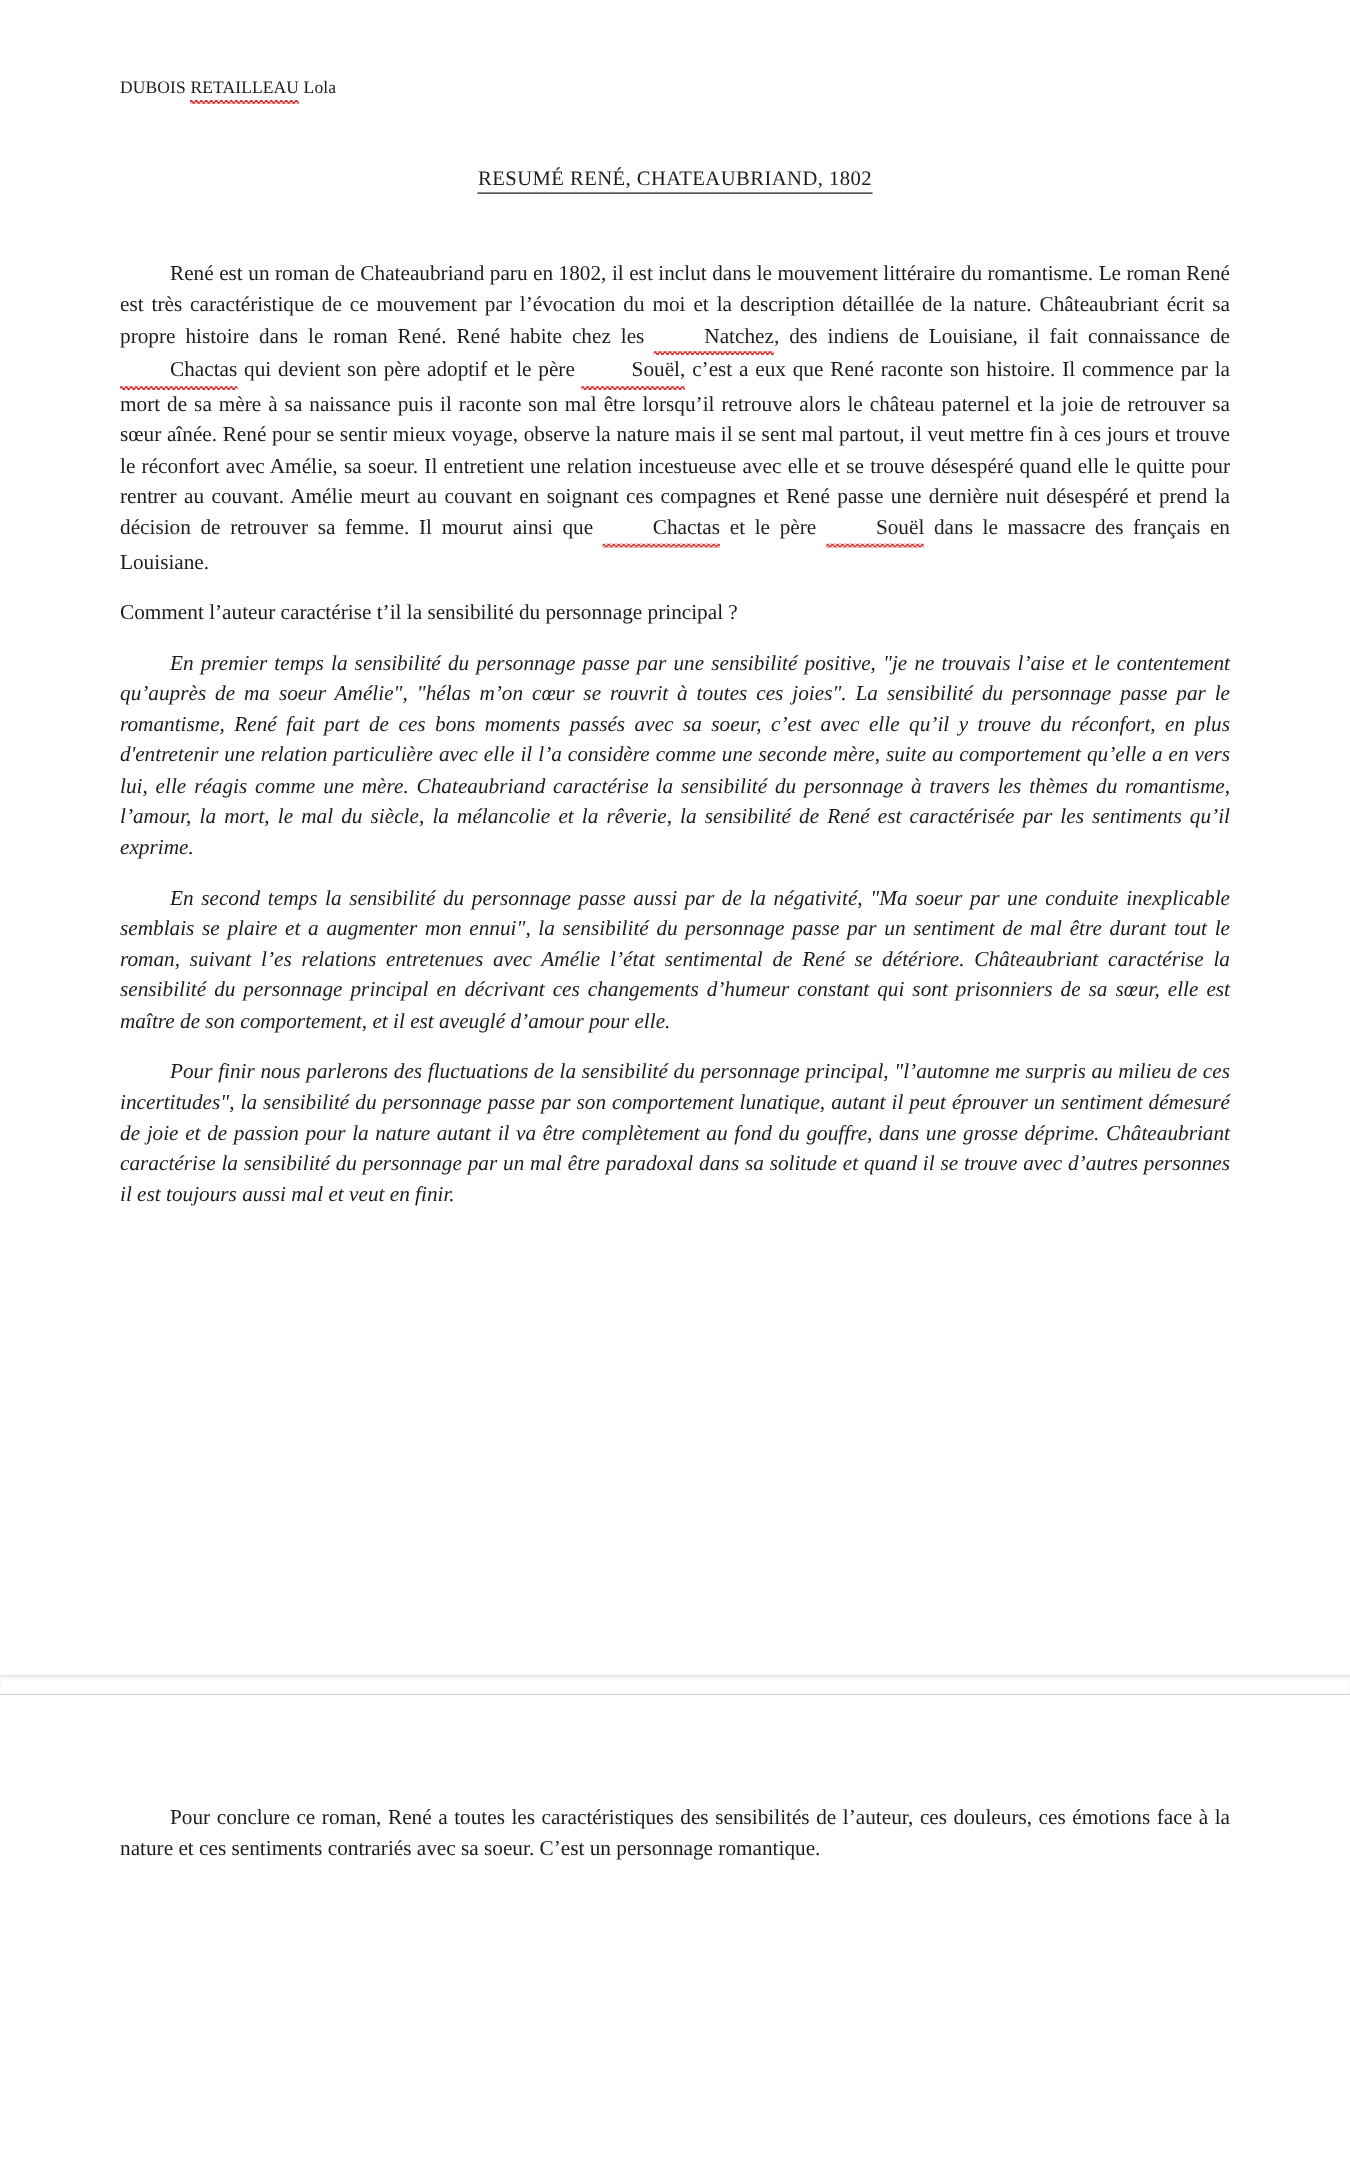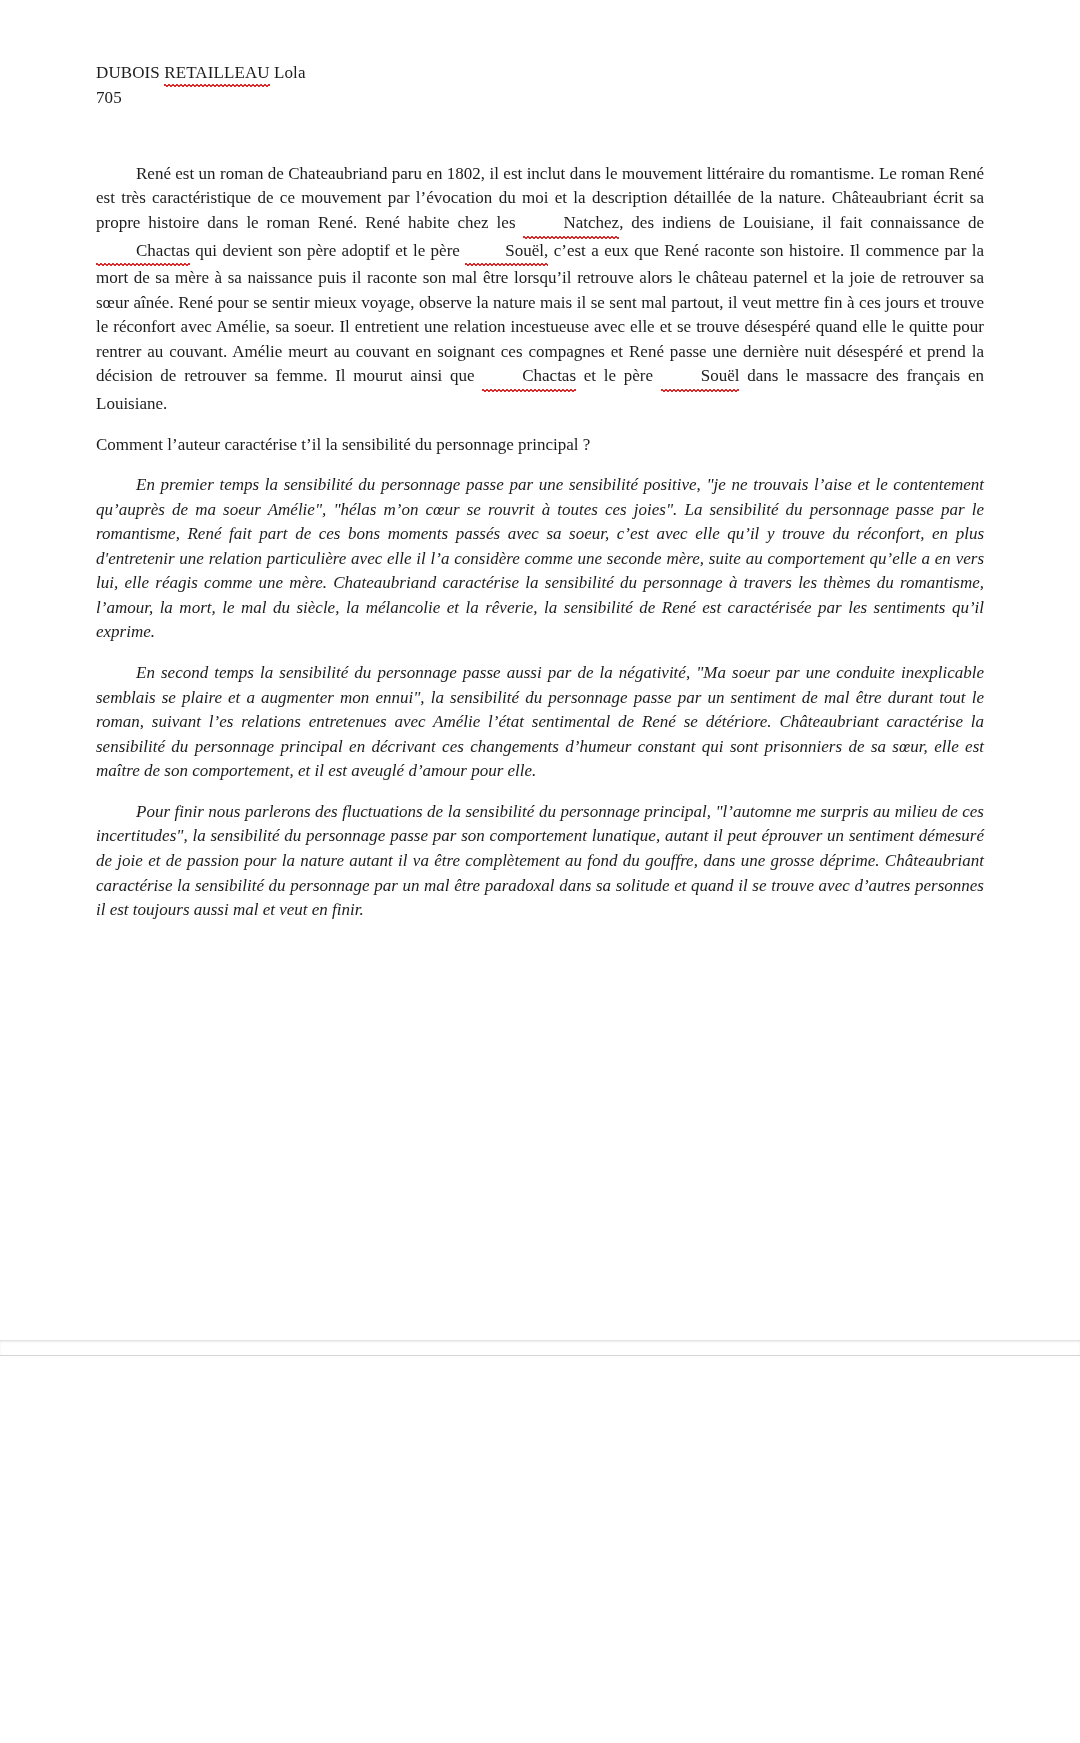--- a/index.html
+++ b/index.html
@@ -40,21 +40,21 @@
   .page-gap {
     position: relative;
     height: 14px;
     background: #ffffff;
     border-top: 1px solid #e3e3e3;
     border-bottom: 1px solid #d6d6d6;
     box-shadow: 0 1px 2px rgba(0,0,0,0.08) inset;
   }
 
   .header-block {
-    font-size: 17px;
+    font-size: 14px;
     line-height: 1.32;
     letter-spacing: 0.1px;
   }
   .header-line {
     white-space: pre;
   }
 
   .title-wrap {
     margin-top: 50px;
     text-align: center;
@@ -113,35 +113,42 @@
 </style>
 </head>
 <body>
 
 <div class="doc">
 
   <div class="page page-one">
 
     <div class="header-block">
       <div class="header-line"><span>DUBOIS </span><span class="sp">RETAILLEAU</span><span> Lola</span></div>
-      <div class="header-line">705</div>
     </div>
 
+    <div class="title-wrap">
+      <span class="doc-title">RESUMÉ RENÉ, CHATEAUBRIAND, 1802</span>
+    </div>
 
     <div class="body-text">
 
       <p class="para"><span>René est un roman de Chateaubriand paru en 1802, il est inclut dans le mouvement littéraire du romantisme. Le roman René est très caractéristique de ce mouvement par l’évocation du moi et la description détaillée de la nature. Châteaubriant écrit sa propre histoire dans le roman René. René habite chez les </span><span class="sp">Natchez</span><span>, des indiens de Louisiane, il fait connaissance de </span><span class="sp">Chactas</span><span> qui devient son père adoptif et le père </span><span class="sp">Souël,</span><span> c’est a eux que René raconte son histoire. Il commence par la mort de sa mère à sa naissance puis il raconte son mal être lorsqu’il retrouve alors le château paternel et la joie de retrouver sa sœur aînée. René pour se sentir mieux voyage, observe la nature mais il se sent mal partout, il veut mettre fin à ces jours et trouve le réconfort avec Amélie, sa soeur. Il entretient une relation incestueuse avec elle et se trouve désespéré quand elle le quitte pour rentrer au couvant. Amélie meurt au couvant en soignant ces compagnes et René passe une dernière nuit désespéré et prend la décision de retrouver sa femme. Il mourut ainsi que </span><span class="sp">Chactas</span><span> et le père </span><span class="sp">Souël</span><span> dans le massacre des français en Louisiane.</span></p>
 
       <p class="para no-indent gap-small">Comment l’auteur caractérise t’il la sensibilité du personnage principal ?</p>
 
       <p class="para gap-para">En premier temps la sensibilité du personnage passe par une sensibilité positive, "je ne trouvais l’aise et le contentement qu’auprès de ma soeur Amélie", "hélas m’on cœur se rouvrit à toutes ces joies". La sensibilité du personnage passe par le romantisme, René fait part de ces bons moments passés avec sa soeur, c’est avec elle qu’il y trouve du réconfort, en plus d'entretenir une relation particulière avec elle il l’a considère comme une seconde mère, suite au comportement qu’elle a en vers lui, elle réagis comme une mère. Chateaubriand caractérise la sensibilité du personnage à travers les thèmes du romantisme, l’amour, la mort, le mal du siècle, la mélancolie et la rêverie, la sensibilité de René est caractérisée par les sentiments qu’il exprime.</p>
 
       <p class="para gap-para">En second temps la sensibilité du personnage passe aussi par de la négativité, "Ma soeur par une conduite inexplicable semblais se plaire et a augmenter mon ennui", la sensibilité du personnage passe par un sentiment de mal être  durant tout le roman, suivant l’es relations entretenues avec Amélie l’état sentimental de René se détériore. Châteaubriant caractérise la sensibilité du personnage principal en décrivant ces changements d’humeur constant qui sont prisonniers de sa sœur, elle est maître de son comportement, et il est aveuglé d’amour pour elle.</p>
 
       <p class="para gap-para">Pour finir nous parlerons des fluctuations de la sensibilité du personnage principal, "l’automne me surpris au milieu de ces incertitudes", la sensibilité du personnage passe par son comportement lunatique, autant il peut éprouver un sentiment démesuré de joie et de passion pour la nature autant il va être complètement au fond du gouffre, dans une grosse déprime. Châteaubriant caractérise la sensibilité du personnage par un mal être  paradoxal dans sa solitude et quand il se trouve avec d’autres personnes il est toujours aussi mal et veut en finir.</p>
 
     </div>
   </div>
 
   <div class="page-gap"></div>
 
+  <div class="page page-two">
+    <div class="body-text">
+      <p class="para">Pour conclure ce roman, René a toutes les caractéristiques des sensibilités de l’auteur, ces douleurs, ces émotions face à la nature et ces sentiments contrariés avec sa soeur. C’est un personnage romantique.</p>
+    </div>
+  </div>
 
 </div>
 
 </body></html>

